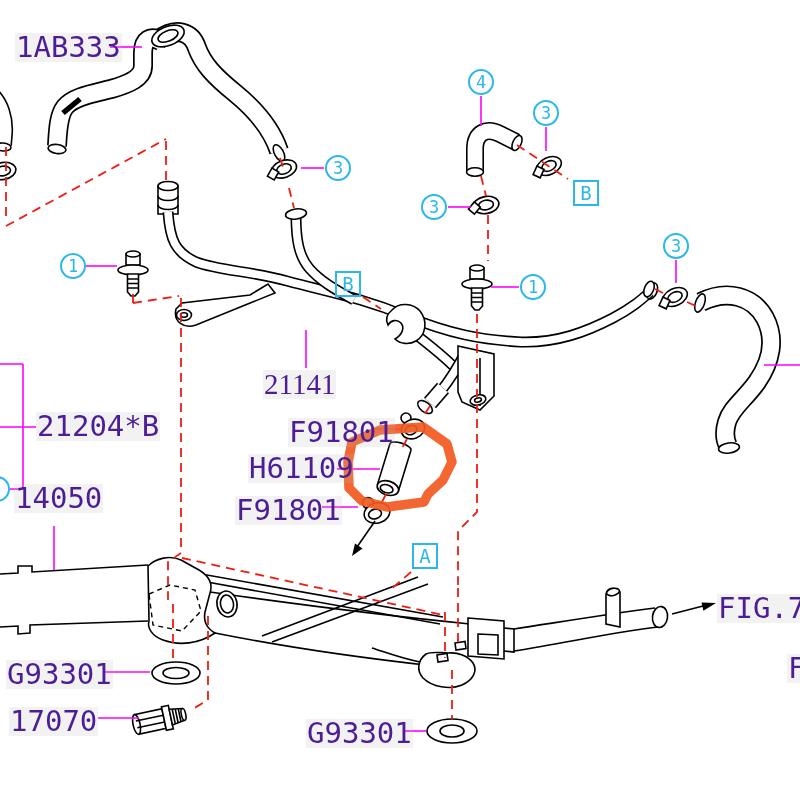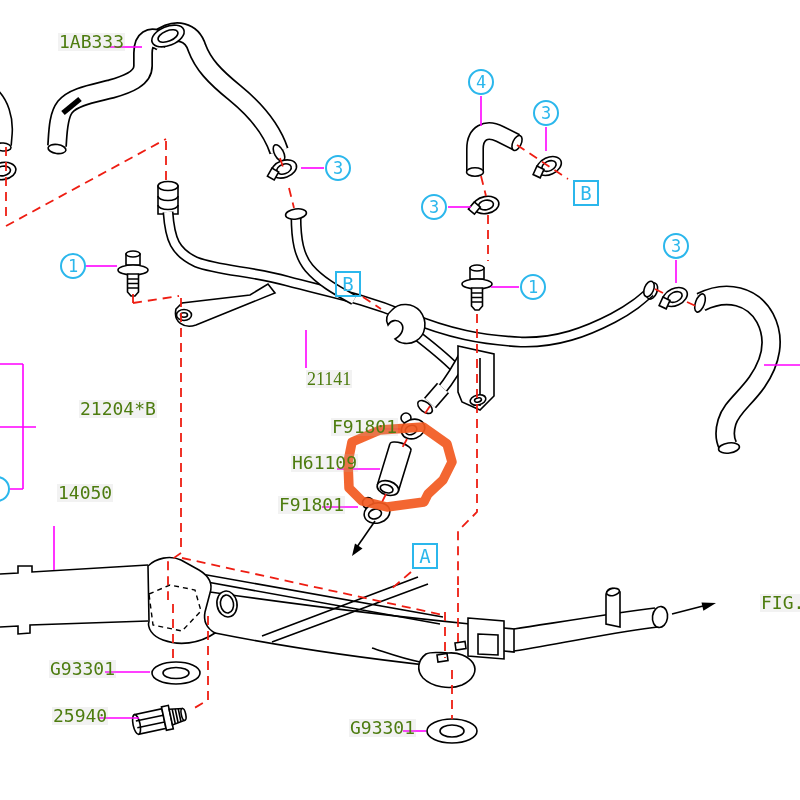--- a/index.html
+++ b/index.html
@@ -13,22 +13,22 @@
   .t20o{stroke:#000;stroke-width:20;fill:none;}
   .t20i{stroke:#fff;stroke-width:16.6;fill:none;}
   .t18o{stroke:#000;stroke-width:18;fill:none;}
   .t18i{stroke:#fff;stroke-width:14.8;fill:none;}
   .t15o{stroke:#000;stroke-width:16;fill:none;}
   .t15i{stroke:#fff;stroke-width:12.6;fill:none;}
   .t11o{stroke:#000;stroke-width:11;fill:none;}
   .t11i{stroke:#fff;stroke-width:7.8;fill:none;}
   
   #overlay{position:absolute;left:0;top:0;width:800px;height:800px;}
-  .plabel{position:absolute;color:#4d7c0f;font-size:18px;line-height:1;
-          letter-spacing:0px;background:rgba(185,185,185,0.18);padding:0 1px;white-space:pre;margin-left:43px;}
+  .plabel{position:absolute;color:#4c1d95;font-size:29px;line-height:1;
+          letter-spacing:0px;background:rgba(185,185,185,0.18);padding:0 1px;white-space:pre;}
   .callout{position:absolute;width:26px;height:26px;border:2px solid #2bb7ec;border-radius:50%;
            color:#2bb7ec;font-size:17px;display:flex;align-items:center;justify-content:center;
            background:transparent;box-sizing:border-box;}
   .vbox{position:absolute;width:26px;height:26px;border:2px solid #2bb7ec;
         color:#2bb7ec;font-size:19px;display:flex;align-items:center;justify-content:center;
         background:transparent;box-sizing:border-box;}
 </style>
 </head>
 <body>
 
@@ -222,27 +222,27 @@
     <path d="M672,614 L703,606" stroke="#000" stroke-width="1.6" fill="none"></path>
     <polygon points="716,603 703.4,610.8 701.5,602.5" fill="#000"></polygon>
   </g>
 
   <path d="M352,442 L380,430 L423,427 L447,444 L452,462 L443,480 L428,494 L424,502 L387,507 L362,501 L349,488 L348,462 Z" fill="none" stroke="#f2591f" stroke-width="9.5" stroke-linejoin="round" stroke-linecap="round" opacity="0.92"></path>
 </svg>
 
 <div id="overlay">
       <div class="plabel" style="left: 15px; top: 33px;">1AB333</div>
       <div class="plabel" style="left: 263px; top: 370px; font-family: Liberation Serif, serif;">21141</div>
-      <div class="plabel" style="left: 36px; top: 400px;">21204*B</div>
+      <div class="plabel" style="left: 36px; top: 412px;">21204*B</div>
       <div class="plabel" style="left: 288px; top: 418px;">F91801</div>
       <div class="plabel" style="left: 248px; top: 454px;">H61109</div>
       <div class="plabel" style="left: 235px; top: 496px;">F91801</div>
       <div class="plabel" style="left: 14px; top: 484px;">14050</div>
       <div class="plabel" style="left: 6px; top: 660px;">G93301</div>
-      <div class="plabel" style="left: 9px; top: 707px;">25940</div>
+      <div class="plabel" style="left: 9px; top: 707px;">17070</div>
       <div class="plabel" style="left: 306px; top: 719px;">G93301</div>
       <div class="plabel" style="left: 717px; top: 594px;">FIG.72</div>
       <div class="plabel" style="left: 787px; top: 654px;">F</div>
       <div class="callout" style="left: 60px; top: 253px;">1</div>
       <div class="callout" style="left: 520px; top: 274px;">1</div>
       <div class="callout" style="left: 325px; top: 155px;">3</div>
       <div class="callout" style="left: 421px; top: 194px;">3</div>
       <div class="callout" style="left: 533px; top: 100px;">3</div>
       <div class="callout" style="left: 663px; top: 233px;">3</div>
       <div class="callout" style="left: 468px; top: 69px;">4</div>

